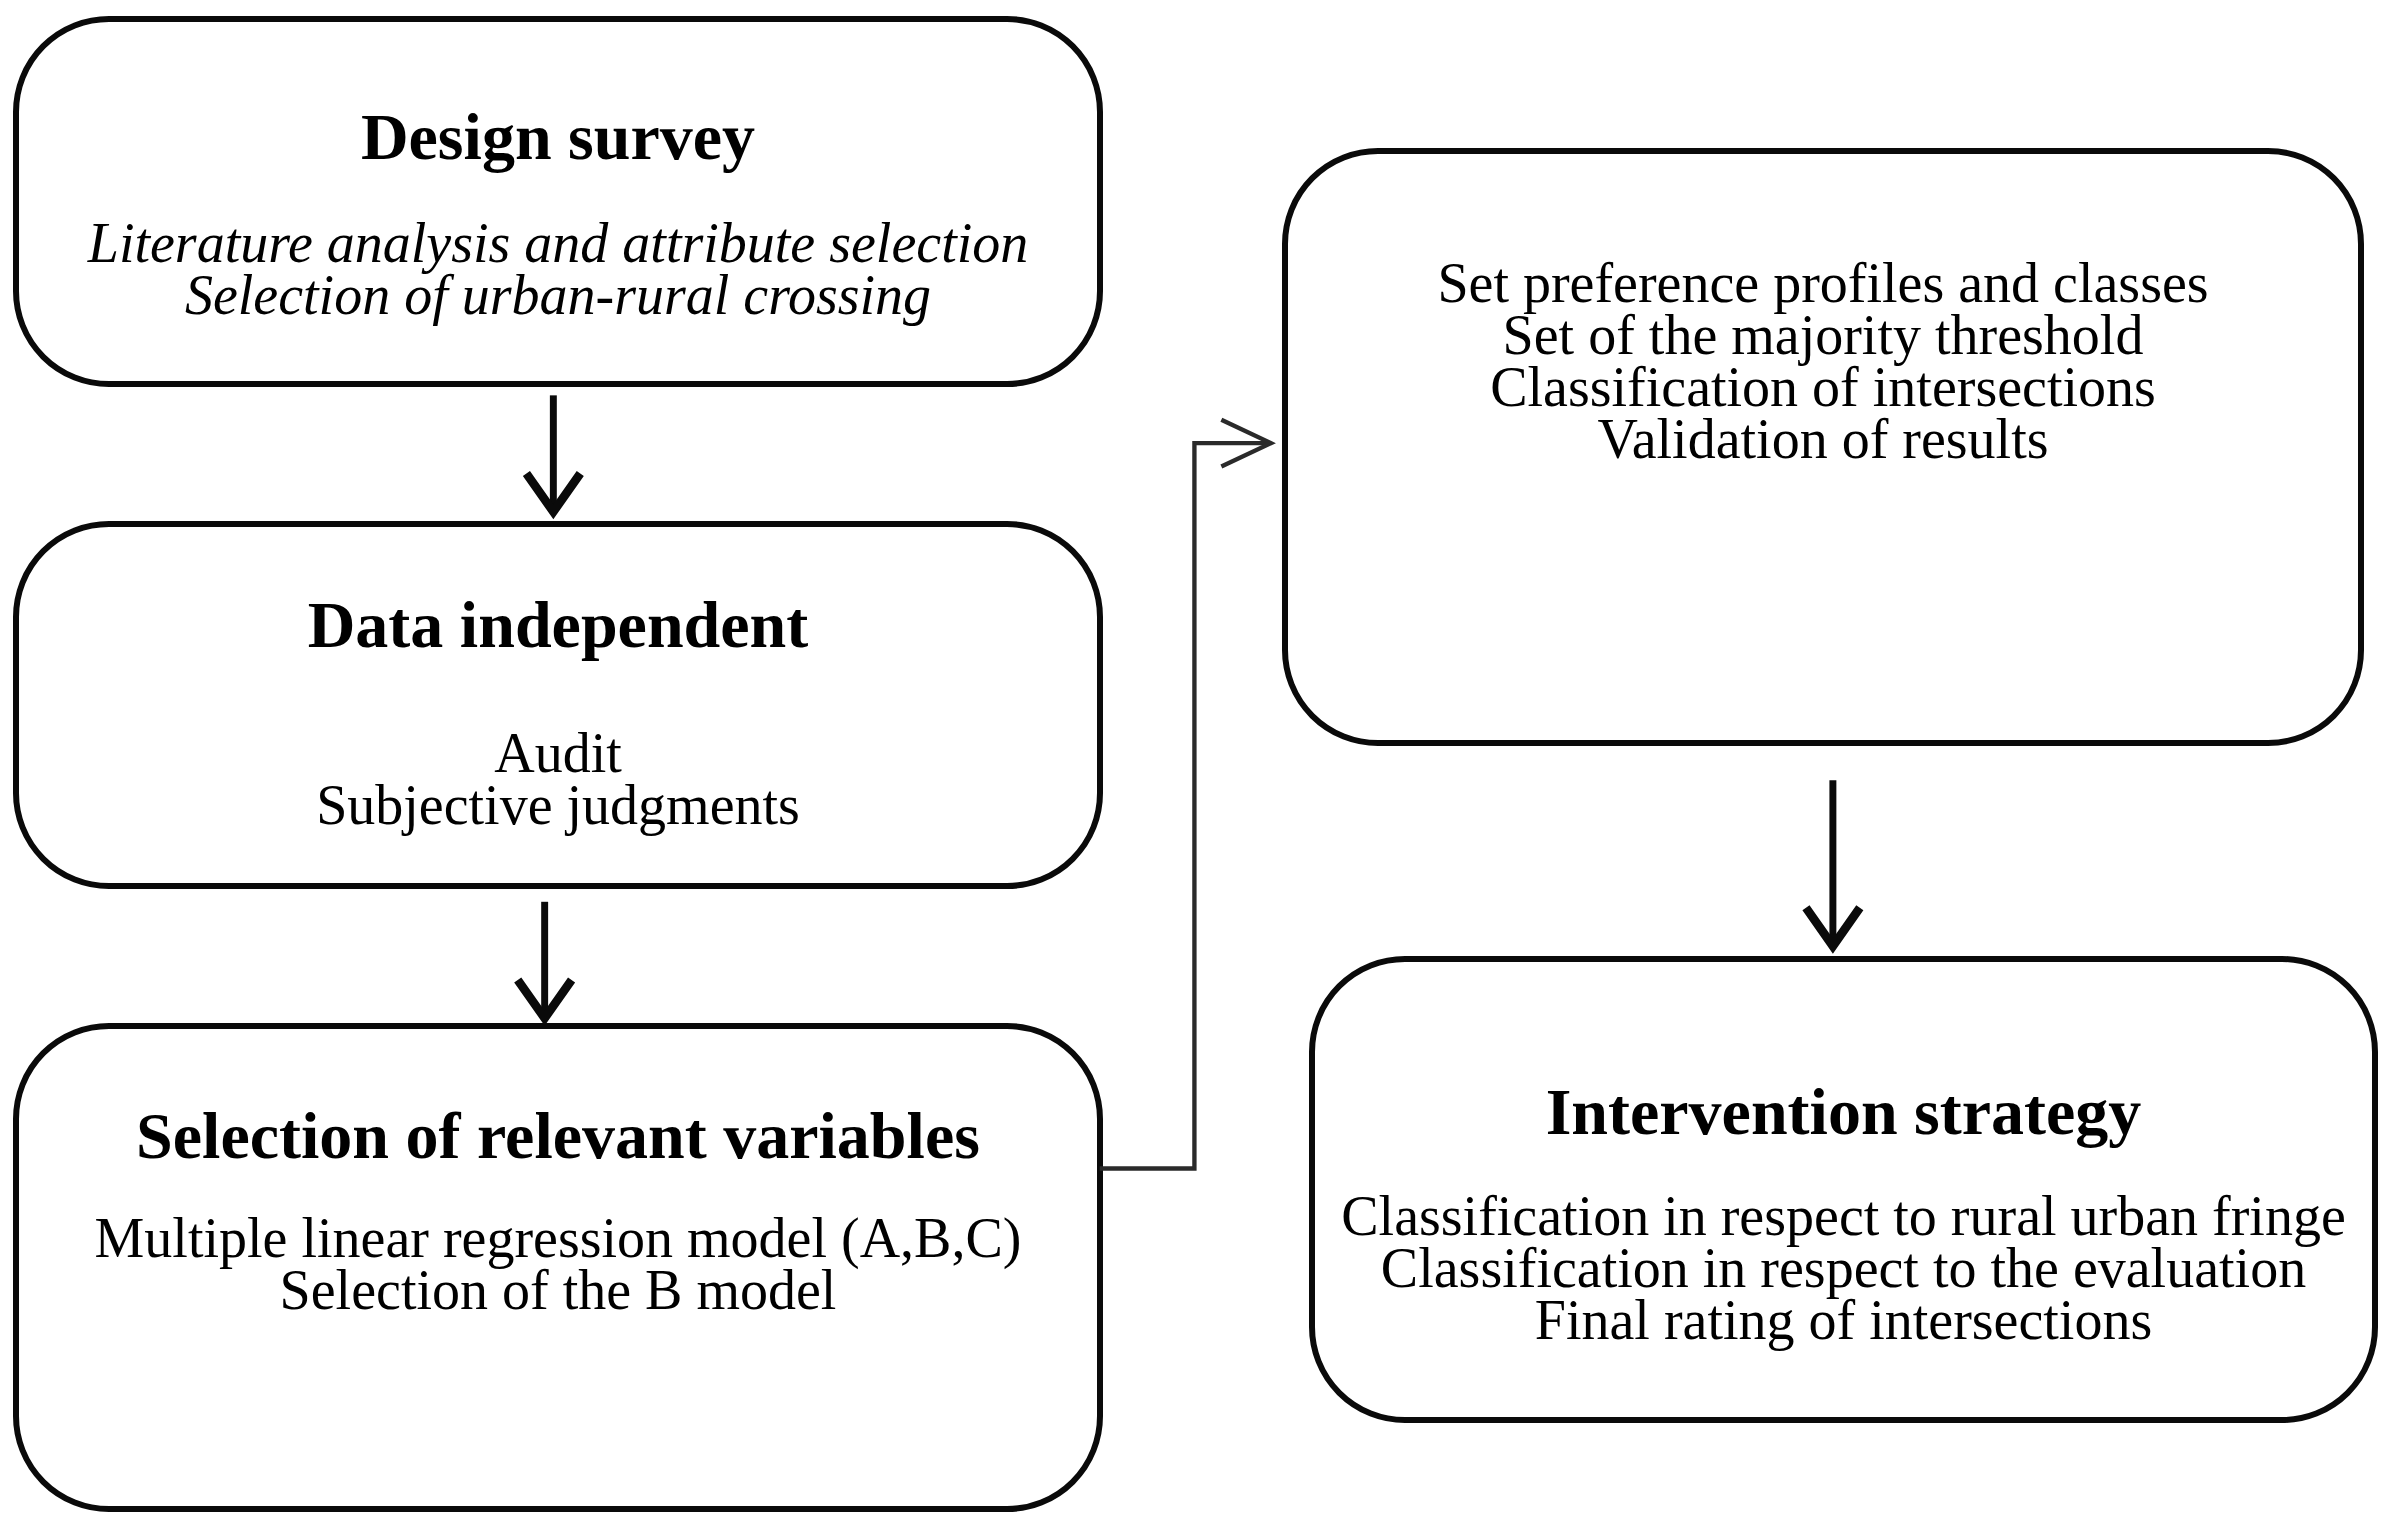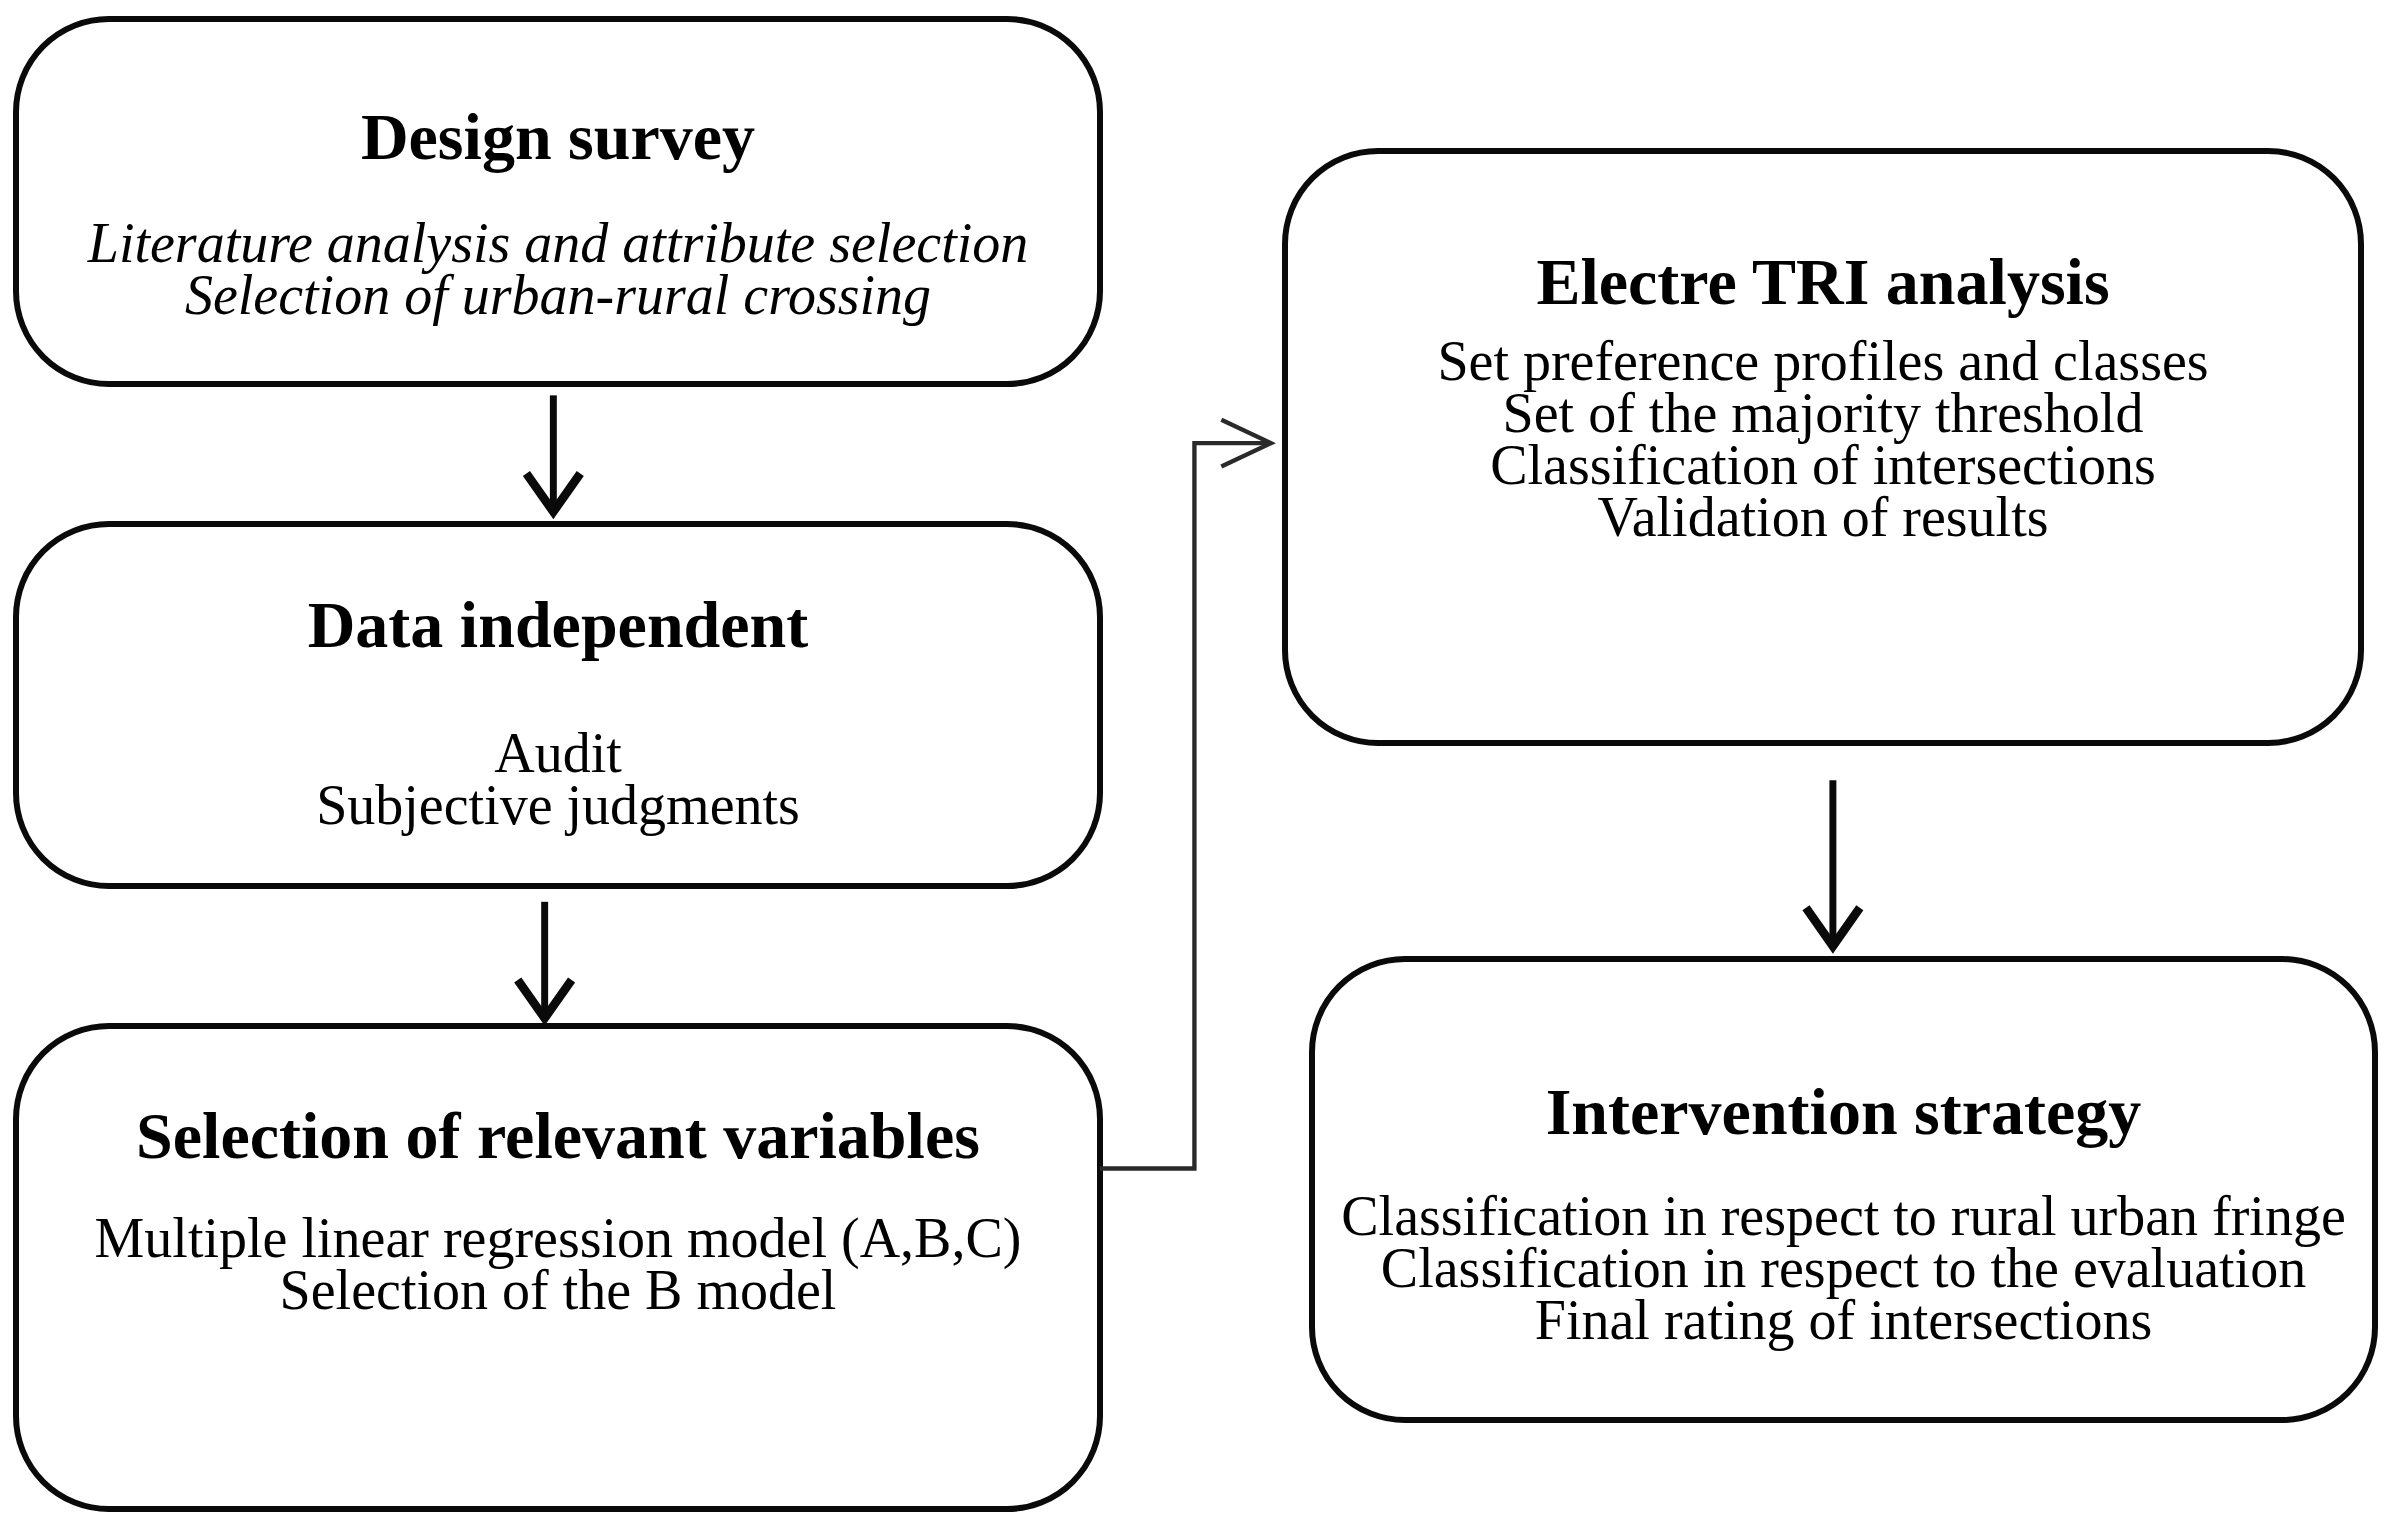--- a/index.html
+++ b/index.html
@@ -81,21 +81,20 @@
 
   <div class="box box-selection">
     <div class="title">Selection of relevant variables</div>
     <div class="body">
       <div class="line">Multiple linear regression model (A,B,C)</div>
       <div class="line">Selection of the B model</div>
     </div>
   </div>
 
   <div class="box box-electre">
-    <div class="title">Electre TRI analysis</div>
     <div class="body">
       <div class="line">Set preference profiles and classes</div>
       <div class="line">Set of the majority threshold</div>
       <div class="line">Classification of intersections</div>
       <div class="line">Validation of results</div>
     </div>
   </div>
 
   <div class="box box-intervention">
     <div class="title">Intervention strategy</div>

